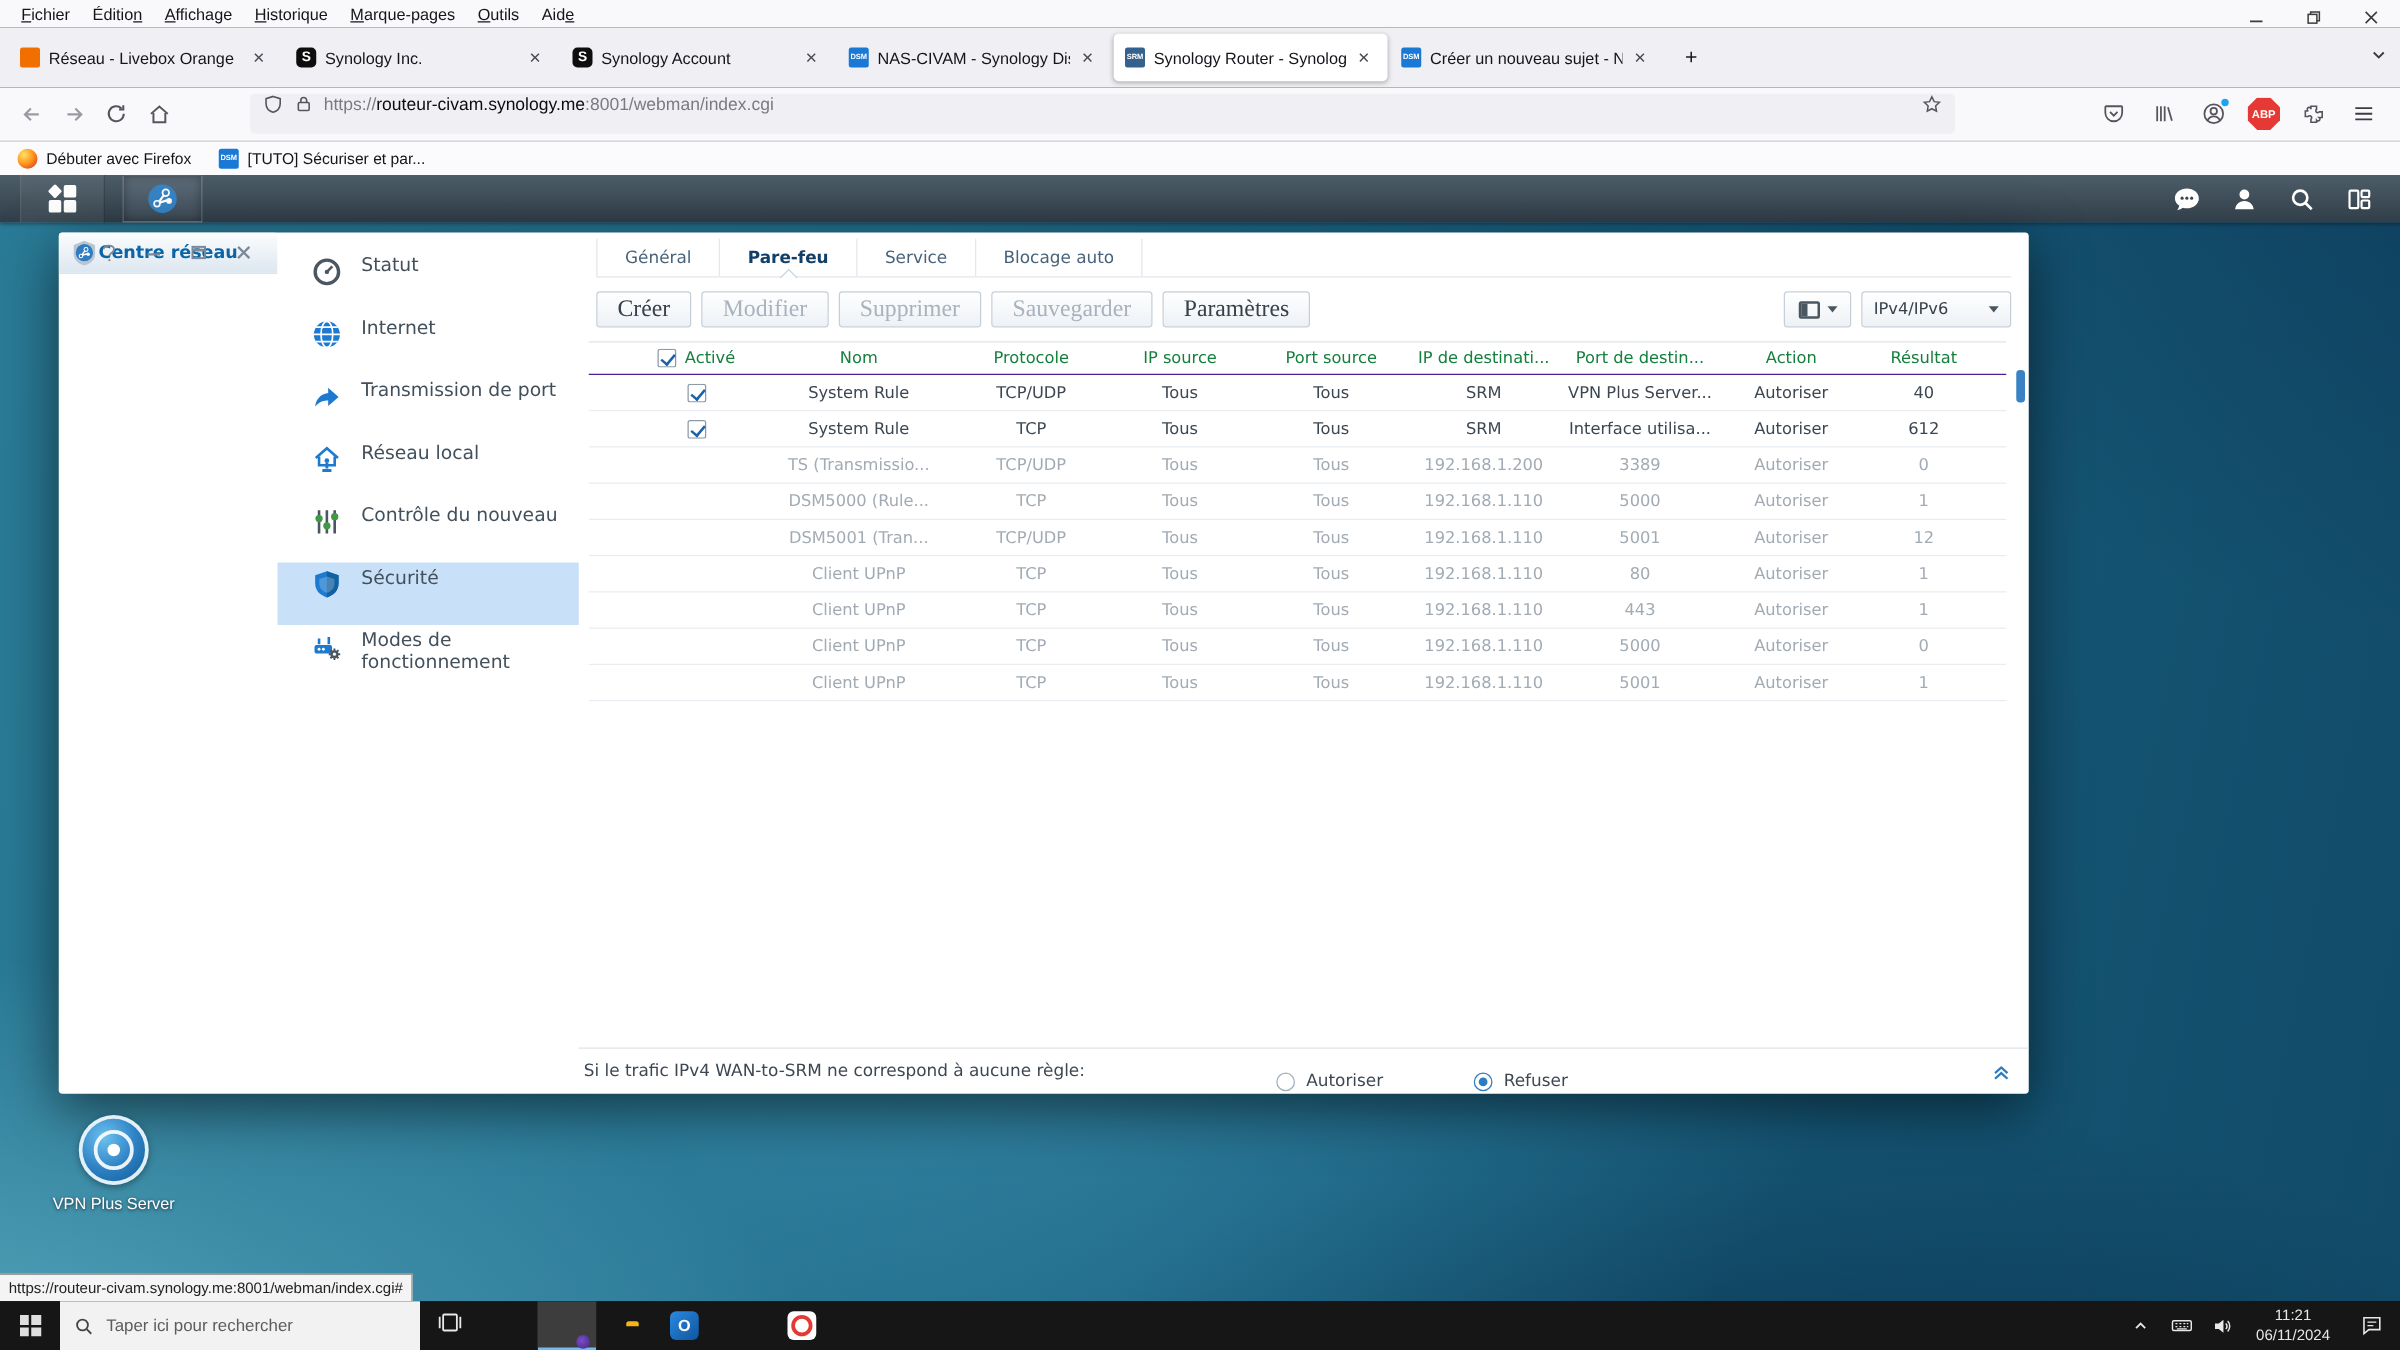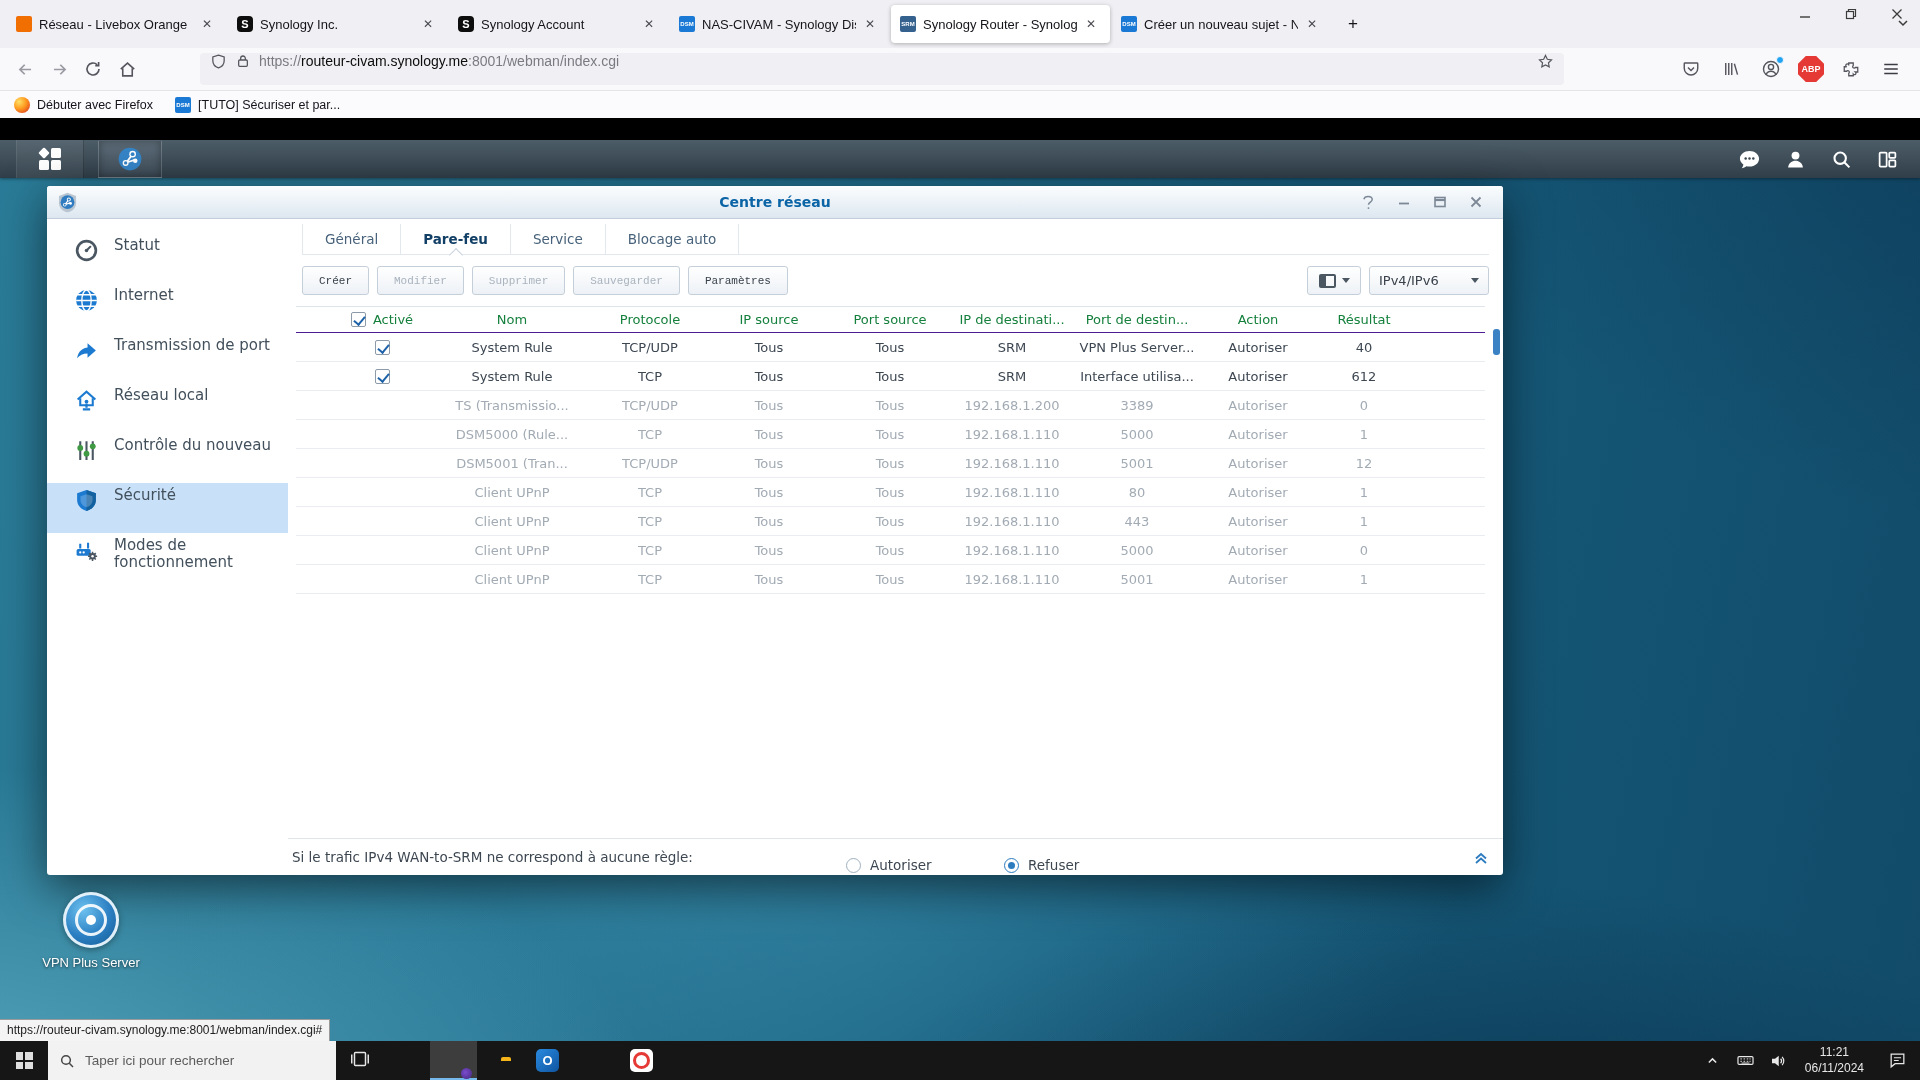--- a/index.html
+++ b/index.html
@@ -60,21 +60,21 @@
   .srm-tb-btn{display:flex;align-items:center;justify-content:center}
   .srm-tb-btn.menu{width:68px;margin-left:16px;background:rgba(255,255,255,.06);border-left:1px solid rgba(255,255,255,.08);border-right:1px solid rgba(0,0,0,.25)}
   .srm-tb-btn.netc{width:64px;margin-left:14px;background:linear-gradient(#5d6d79,#3e4c58);box-shadow:inset 0 0 8px rgba(0,0,0,.35);border:1px solid rgba(255,255,255,.12)}
   .grid-ico{width:22px;height:22px;display:grid;grid-template-columns:10px 10px;grid-template-rows:10px 10px;gap:2px}
   .grid-ico i{background:#fff;border-radius:1.5px}
   .grid-ico i:first-child{transform:rotate(45deg) scale(.82)}
   .srm-right{margin-left:auto;display:flex;margin-right:10px}
   .srm-right .srm-tb-btn{width:46px}
 
   
-  .window{position:absolute;left:47px;top:46px;width:1456px;height:689px;background:#fff;border-radius:3px;box-shadow:0 12px 45px rgba(0,0,0,.55);display:flex;flex-direction:column;font-family:"DejaVu Sans",sans-serif}
+  .window{position:absolute;left:47px;top:46px;width:1576px;height:689px;background:#fff;border-radius:3px;box-shadow:0 12px 45px rgba(0,0,0,.55);display:flex;flex-direction:row;font-family:"DejaVu Sans",sans-serif}
   .titlebar{height:33px;background:linear-gradient(#fbfdfe,#dde7f0);border-bottom:1px solid #c2cedb;display:flex;align-items:center;position:relative;border-radius:3px 3px 0 0;flex:none}
   .win-ic{margin-left:10px;display:flex}
   .win-title{position:absolute;left:0;right:0;text-align:center;color:#0a64a6;font-weight:bold;font-size:14px;pointer-events:none}
   .tb-ctrls{margin-left:auto;display:flex;align-items:center;gap:18px;padding-right:18px;z-index:2}
   .tb-ctrl{color:#7c8896;font-size:14px;display:flex;align-items:center;justify-content:center;width:18px;height:18px}
   .tb-ctrl svg{display:block}
   .win-body{flex:1;display:flex;min-height:0}
 
   .sidebar{width:241px;flex:none;padding-top:14px}
   .side-item{min-height:50px;display:flex;align-items:flex-start;padding:4px 8px 4px 26px;gap:15px;font-size:15px;color:#42505c;cursor:default}
@@ -83,21 +83,21 @@
   .side-label{line-height:1.15;max-width:160px}
 
   .main{flex:1;display:flex;flex-direction:column;position:relative;min-width:0;padding-top:5px}
   .srm-tabs{margin:0 14px;border-bottom:1px solid #e2e8ee;display:flex;height:31px}
   .srm-tab{padding:0 22px;font-size:13.5px;color:#47627a;border-right:1px solid #e2e8ee;position:relative;display:flex;align-items:center}
   .srm-tab:first-child{border-left:1px solid #e2e8ee}
   .srm-tab.active{color:#123f66;font-weight:bold}
   .srm-tab.active::after{content:"";position:absolute;bottom:-6px;left:50%;width:9px;height:9px;background:#fff;border-left:1px solid #c9d4de;border-top:1px solid #c9d4de;transform:translateX(-50%) rotate(45deg)}
 
   .toolbar{display:flex;align-items:center;padding:11px 14px 10px;gap:8px}
-  .btn{height:29px;padding:0 16px;border:1px solid #c5cfda;border-radius:3px;background:linear-gradient(#ffffff,#edf1f6);font-size:11px;color:#39424c;display:flex;align-items:center;font-family:Liberation Mono, monospace}
+  .btn{height:29px;padding:0 16px;border:1px solid #c5cfda;border-radius:3px;background:linear-gradient(#ffffff,#edf1f6);font-size:19px;color:#39424c;display:flex;align-items:center;font-family:Liberation Serif, serif}
   .btn.disabled{color:#a9b3be}
   .toolbar-right{margin-left:auto;display:flex;gap:8px;align-items:flex-end}
   .col-btn{width:54px;height:29px;border:1px solid #c5cfda;border-radius:3px;background:linear-gradient(#fff,#eef2f6);display:flex;align-items:center;justify-content:center;gap:6px}
   .col-ic{width:17px;height:14px;border:2px solid #4a5762;border-radius:2px;position:relative}
   .col-ic::before{content:"";position:absolute;left:0;top:0;bottom:0;width:5px;background:#4a5762}
   .caret{width:0;height:0;border-left:4px solid transparent;border-right:4px solid transparent;border-top:5px solid #4a5762}
   .select{width:120px;height:29px;border:1px solid #c5cfda;border-radius:3px;background:linear-gradient(#fff,#eef2f6);display:flex;align-items:center;justify-content:space-between;padding:0 9px;font-size:13px;color:#39424c}
   .scroll-thumb{position:absolute;right:3px;top:110px;width:7px;height:26px;background:#3b82c4;border-radius:3px}
 
   .table{margin:1px 18px 0 8px}
@@ -148,20 +148,29 @@
   .tb-tray{margin-left:auto;display:flex;align-items:center}
   .tray-item{width:33px;display:flex;align-items:center;justify-content:center;height:100%}
   .clock{font-size:12px;line-height:1.3;text-align:center;padding:0 10px}
   .tb-ac{width:46px;display:flex;align-items:center;justify-content:center}
 </style>
 </head>
 <body>
 
 <div class="screen">
 
+  <div class="menubar" id="menubar">
+      <div class="menu-item"><u>F</u>ichier</div>
+      <div class="menu-item">Éditio<u>n</u></div>
+      <div class="menu-item"><u>A</u>ffichage</div>
+      <div class="menu-item"><u>H</u>istorique</div>
+      <div class="menu-item"><u>M</u>arque-pages</div>
+      <div class="menu-item"><u>O</u>utils</div>
+      <div class="menu-item">Aid<u>e</u></div>
+    </div>
   <div class="ffx-controls">
     <div class="ffx-btn">
         <svg width="12" height="12" viewBox="0 0 12 12">
           <path d="M1 9h10" stroke="#3b3b3b" stroke-width="1.4"></path>
         </svg>
       </div>
     <div class="ffx-btn">
         <svg width="12" height="12" viewBox="0 0 12 12" fill="none" stroke="#3b3b3b" stroke-width="1.2">
           <rect x="1.5" y="3.5" width="7" height="7"></rect>
           <path d="M3.5 3.5v-2h7v7h-2"></path>

